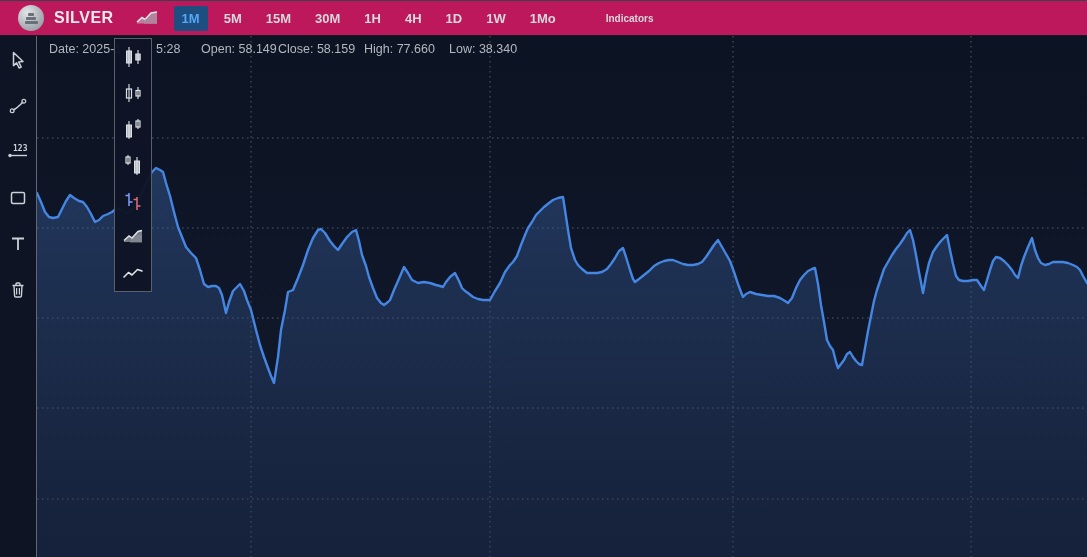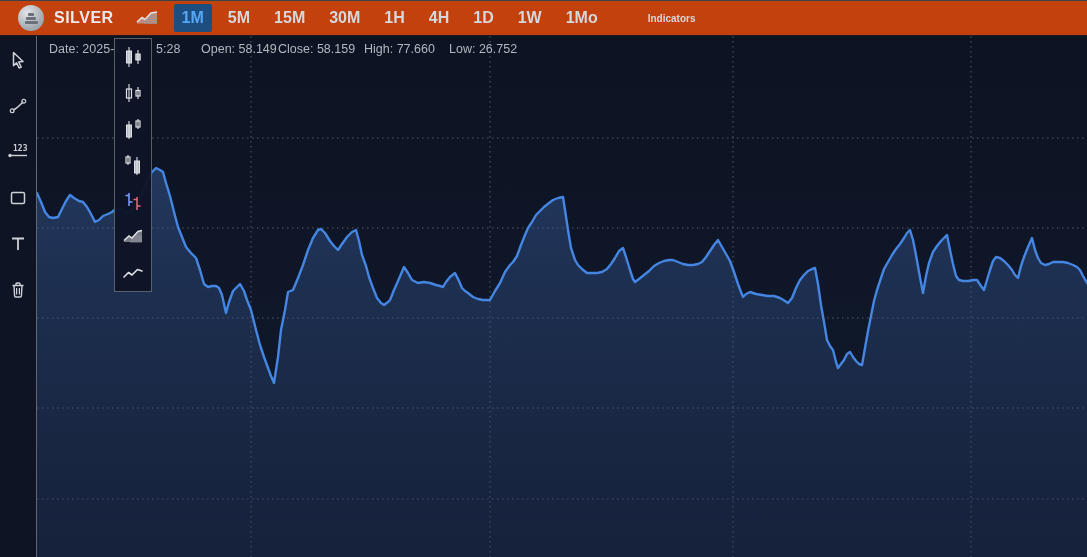--- a/index.html
+++ b/index.html
@@ -2,34 +2,34 @@
 <html><head>
 <meta charset="utf-8">
 <style>
   * { margin:0; padding:0; box-sizing:border-box; }
   html,body { width:1087px; height:557px; overflow:hidden; background:#0d1424;
               font-family:"Liberation Sans", sans-serif; }
   #app { position:relative; width:1087px; height:557px; overflow:hidden; }
 
   
   #topbar { position:absolute; left:0; top:0; width:1087px; height:36px;
-            background:#c2410c; border-top:1px solid #3b414b; border-bottom:1px solid #171b21;
+            background:#be185d; border-top:1px solid #3b414b; border-bottom:1px solid #171b21;
             display:flex; align-items:center; z-index:30; }
   .logo-wrap { width:26px; height:26px; margin-left:18px; border-radius:50%;
                background:radial-gradient(circle at 35% 30%, #e3e5e8, #a9aeb5 60%, #8d939b);
                display:flex; align-items:center; justify-content:center; }
   .logo-bars { display:flex; flex-direction:column; align-items:center; gap:1px; }
   .logo-bars i { display:block; background:#6a7078; height:3px; border-radius:1px; }
   .logo-bars i:nth-child(1){ width:6px; }
   .logo-bars i:nth-child(2){ width:10px; }
   .logo-bars i:nth-child(3){ width:13px; }
   .symbol { color:#e9ebee; font-size:16px; font-weight:bold; letter-spacing:.5px; margin-left:10px; }
   .ct-btn { width:38px; height:30px; margin-left:14px; display:flex; align-items:center;
             justify-content:center; cursor:pointer; }
-  .tf { color:#d5d8dc; font-size:16px; font-weight:bold; padding:5px 8px; margin:0 4px;
+  .tf { color:#d5d8dc; font-size:13px; font-weight:bold; padding:5px 8px; margin:0 4px;
         border-radius:2px; cursor:pointer; }
   .tf.active { background:#1d4e7f; color:#55a7f8; }
   .tf:first-of-type { margin-left:8px; }
   .indicators { color:#d5d8dc; font-size:10px; font-weight:bold; margin-left:38px; cursor:pointer; }
 
   
   #chart-bg { position:absolute; left:37px; top:36px; width:1050px; height:521px;
               background:linear-gradient(#0c1322, #111a2e); }
   #chart-svg { position:absolute; left:37px; top:36px; z-index:1; }
 
@@ -80,21 +80,21 @@
     <path id="area-path" fill="url(#areaGrad)" d="M37 193 L41 202 L45 212 L49 217 L53 218 L58 217 L62 209 L66 201 L70 195 L74 198 L79 201 L83 202 L87 207 L91 214 L95 222 L99 220 L103 216 L108 214 L112 212 L117 208 L122 210 L127 213 L132 210 L137 203 L142 192 L147 181 L152 172 L156 168 L160 170 L163 172 L166 183 L170 196 L174 212 L178 227 L182 237 L186 247 L191 253 L196 258 L200 270 L204 284 L208 287 L212 286 L216 286 L219 288 L222 295 L226 313 L229 302 L233 291 L237 287 L240 284 L244 291 L247 300 L251 310 L256 330 L260 345 L264 357 L268 368 L271 376 L274 383 L278 357 L281 330 L285 310 L288 292 L293 290 L298 278 L303 265 L308 250 L313 238 L318 230 L321 229 L325 233 L330 241 L334 246 L338 250 L342 244 L347 237 L352 232 L356 230 L359 241 L362 255 L366 266 L369 277 L373 288 L377 298 L381 303 L384 305 L388 302 L390 300 L394 290 L398 281 L401 274 L404 267 L408 273 L412 280 L418 283 L424 282 L430 283 L436 285 L440 286 L443 287 L446 282 L450 277 L455 273 L459 281 L462 288 L465 291 L468 293 L473 297 L478 299 L483 300 L490 300 L495 291 L500 283 L505 272 L510 265 L513 262 L517 256 L521 245 L525 235 L528 228 L532 222 L536 215 L540 211 L544 207 L549 203 L553 200 L558 198 L563 197 L565 210 L568 230 L571 248 L575 260 L578 265 L582 269 L587 273 L592 273 L597 273 L602 272 L607 269 L611 264 L615 258 L619 251 L623 248 L626 257 L630 270 L633 279 L635 282 L639 279 L644 275 L649 271 L654 266 L659 263 L664 261 L669 260 L673 260 L678 262 L683 264 L688 265 L693 265 L698 264 L702 262 L706 257 L710 251 L714 245 L718 240 L722 247 L726 254 L730 261 L734 272 L738 284 L741 292 L743 297 L746 294 L750 292 L756 294 L762 295 L768 296 L774 296 L780 298 L785 301 L788 303 L792 298 L796 288 L800 280 L804 275 L808 271 L812 269 L815 268 L818 284 L821 305 L824 322 L827 340 L830 346 L833 350 L836 362 L838 368 L841 364 L844 360 L847 354 L850 352 L853 357 L856 361 L859 364 L862 365 L865 348 L868 331 L871 316 L874 301 L877 290 L880 281 L884 269 L888 262 L892 255 L896 249 L900 244 L904 238 L907 233 L910 230 L913 240 L916 255 L919 272 L923 293 L926 276 L929 263 L933 252 L937 246 L941 241 L944 238 L947 235 L950 250 L953 264 L956 276 L959 280 L963 281 L968 281 L973 280 L977 280 L981 286 L984 290 L987 280 L990 270 L993 261 L996 257 L1000 258 L1004 261 L1008 265 L1012 270 L1015 275 L1018 278 L1021 266 L1024 257 L1028 247 L1032 238 L1035 250 L1038 258 L1041 263 L1045 265 L1049 264 L1053 262 L1058 262 L1063 262 L1068 263 L1073 265 L1077 267 L1080 270 L1083 276 L1087 283 L1087 557 L37 557 Z"></path>
     <polyline id="line-path" fill="none" stroke="#4486e2" stroke-width="2.4" stroke-linejoin="round" stroke-linecap="round" points="37,193 41,202 45,212 49,217 53,218 58,217 62,209 66,201 70,195 74,198 79,201 83,202 87,207 91,214 95,222 99,220 103,216 108,214 112,212 117,208 122,210 127,213 132,210 137,203 142,192 147,181 152,172 156,168 160,170 163,172 166,183 170,196 174,212 178,227 182,237 186,247 191,253 196,258 200,270 204,284 208,287 212,286 216,286 219,288 222,295 226,313 229,302 233,291 237,287 240,284 244,291 247,300 251,310 256,330 260,345 264,357 268,368 271,376 274,383 278,357 281,330 285,310 288,292 293,290 298,278 303,265 308,250 313,238 318,230 321,229 325,233 330,241 334,246 338,250 342,244 347,237 352,232 356,230 359,241 362,255 366,266 369,277 373,288 377,298 381,303 384,305 388,302 390,300 394,290 398,281 401,274 404,267 408,273 412,280 418,283 424,282 430,283 436,285 440,286 443,287 446,282 450,277 455,273 459,281 462,288 465,291 468,293 473,297 478,299 483,300 490,300 495,291 500,283 505,272 510,265 513,262 517,256 521,245 525,235 528,228 532,222 536,215 540,211 544,207 549,203 553,200 558,198 563,197 565,210 568,230 571,248 575,260 578,265 582,269 587,273 592,273 597,273 602,272 607,269 611,264 615,258 619,251 623,248 626,257 630,270 633,279 635,282 639,279 644,275 649,271 654,266 659,263 664,261 669,260 673,260 678,262 683,264 688,265 693,265 698,264 702,262 706,257 710,251 714,245 718,240 722,247 726,254 730,261 734,272 738,284 741,292 743,297 746,294 750,292 756,294 762,295 768,296 774,296 780,298 785,301 788,303 792,298 796,288 800,280 804,275 808,271 812,269 815,268 818,284 821,305 824,322 827,340 830,346 833,350 836,362 838,368 841,364 844,360 847,354 850,352 853,357 856,361 859,364 862,365 865,348 868,331 871,316 874,301 877,290 880,281 884,269 888,262 892,255 896,249 900,244 904,238 907,233 910,230 913,240 916,255 919,272 923,293 926,276 929,263 933,252 937,246 941,241 944,238 947,235 950,250 953,264 956,276 959,280 963,281 968,281 973,280 977,280 981,286 984,290 987,280 990,270 993,261 996,257 1000,258 1004,261 1008,265 1012,270 1015,275 1018,278 1021,266 1024,257 1028,247 1032,238 1035,250 1038,258 1041,263 1045,265 1049,264 1053,262 1058,262 1063,262 1068,263 1073,265 1077,267 1080,270 1083,276 1087,283"></polyline>
   </svg>
 
   <div id="infobar">
     <span style="left:12px">Date: 2025-1</span>
     <span style="left:119px">5:28</span>
     <span style="left:164px">Open: 58.149</span>
     <span style="left:241px">Close: 58.159</span>
     <span style="left:327px">High: 77.660</span>
-    <span style="left:412px">Low: 26.752</span>
+    <span style="left:412px">Low: 38.340</span>
   </div>
 
   <div id="toolbar">
     <div class="tool">
       <svg width="20" height="20" viewBox="0 0 20 20">
         <path d="M5.5 2.5 L15 11.5 L10.6 11.9 L13.2 17 L11.1 18 L8.6 12.9 L5.5 15.6 Z" fill="none" stroke="currentColor" stroke-width="1.5" stroke-linejoin="round"></path>
       </svg>
     </div>
     <div class="tool">
       <svg width="20" height="20" viewBox="0 0 20 20">

